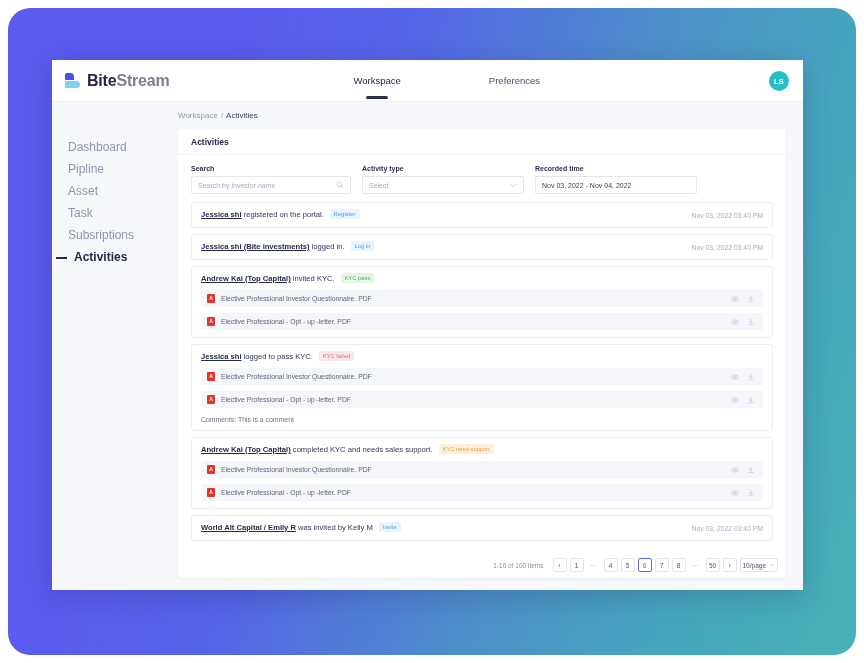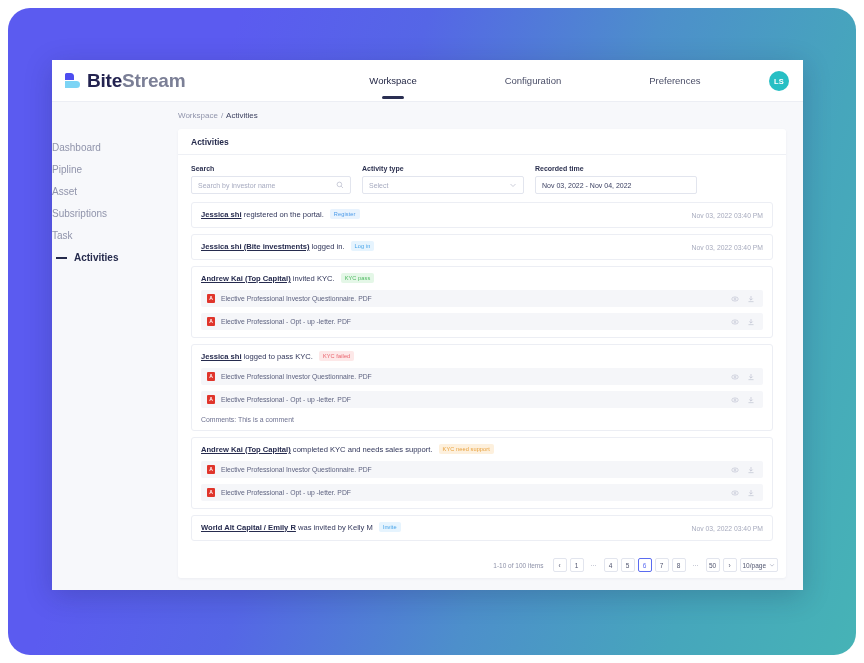--- a/index.html
+++ b/index.html
@@ -39,21 +39,21 @@
   .brand { display: flex; align-items: center; padding-left: 13px; gap: 7px; }
   .brand-mark { width: 15px; height: 15px; position: relative; }
   .brand-mark .m-top {
     position: absolute; left: 0; top: 0; width: 9px; height: 7px;
     background: #4d4df0; border-radius: 1.5px 3.5px 0 0;
   }
   .brand-mark .m-bot {
     position: absolute; left: 0; top: 7.5px; width: 15px; height: 7.5px;
     background: #7cd4f5; border-radius: 0 3.5px 3.5px 0;
   }
-  .brand-text { font-size: 19px; letter-spacing: -.2px; }
+  .brand-text { font-size: 16px; letter-spacing: -.2px; }
   .brand-text .b1 { color: #232350; font-weight: bold; }
   .brand-text .b2 { color: #7b7f96; font-weight: bold; }
 
   .mainnav { display: flex; align-items: center; gap: 0; margin-left: 140px; }
   .navitem {
     position: relative;
     font-size: 9.5px; color: #4b4f68;
     padding: 0 44px; height: 42px;
     display: flex; align-items: center; cursor: pointer;
   }
@@ -71,22 +71,22 @@
     display: flex; align-items: center; justify-content: center;
     letter-spacing: .3px; cursor: pointer;
   }
 
   
   .body-wrap { display: flex; height: 488px; }
 
   .sidebar { width: 126px; padding-top: 34px; flex-shrink: 0; }
   .side-item {
     position: relative;
-    font-size: 10px; color: #9094ab;
-    padding: 0 0 0 0; height: 22px;
+    font-size: 12px; color: #9094ab;
+    padding: 0 0 0 16px; height: 22px;
     display: flex; align-items: center; cursor: pointer;
   }
   .side-item.active { color: #252a4c; font-weight: bold; padding-left: 22px; }
   .side-item.active::before {
     content: ""; position: absolute; left: 4px; top: 50%;
     width: 11px; height: 1.5px; background: #252a4c;
   }
 
   .content { flex: 1; padding: 0 17px 16px 0; }
   .crumb { font-size: 8px; color: #9094ab; padding: 9px 0 9px 0; }
@@ -189,35 +189,34 @@
         <span class="m-top"></span>
           <span class="m-bot"></span>
       </span>
       <span class="brand-text">
         <span class="b1">Bite</span><span class="b2">Stream</span>
       </span>
     </div>
 
     <div class="mainnav">
       <div class="navitem active">Workspace</div>
-      <div class="navitem">Configuration</div>
       <div class="navitem">Preferences</div>
     </div>
 
     <div class="avatar">LS</div>
   </div>
 
   <div class="body-wrap">
 
     <div class="sidebar">
       <div class="side-item">Dashboard</div>
       <div class="side-item">Pipline</div>
       <div class="side-item">Asset</div>
+      <div class="side-item">Task</div>
       <div class="side-item">Subsriptions</div>
-      <div class="side-item">Task</div>
       <div class="side-item active">Activities</div>
     </div>
 
     <div class="content">
 
       <div class="crumb">
         <span>Workspace</span><span class="sep">/</span><span class="cur">Activities</span>
       </div>
 
       <div class="panel">

